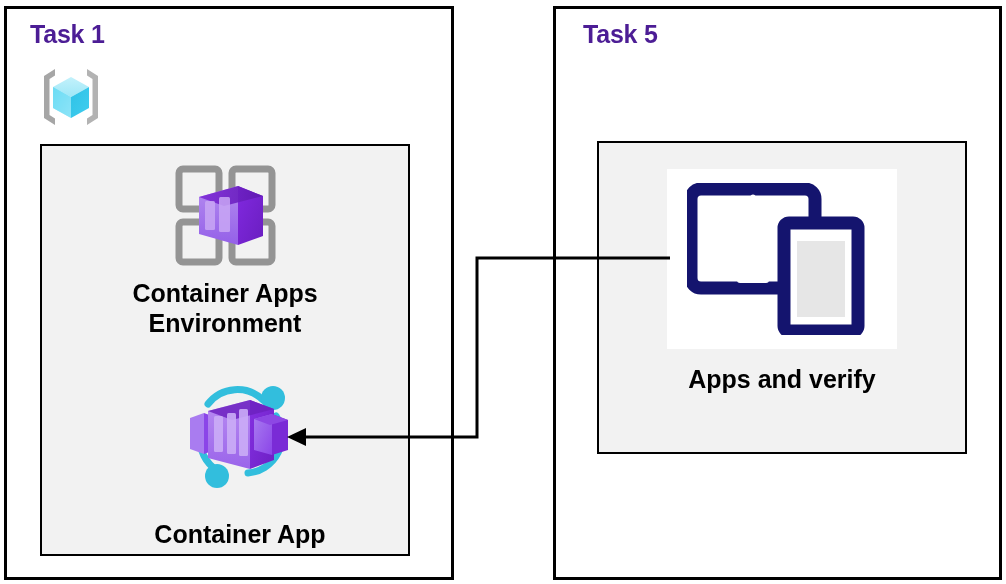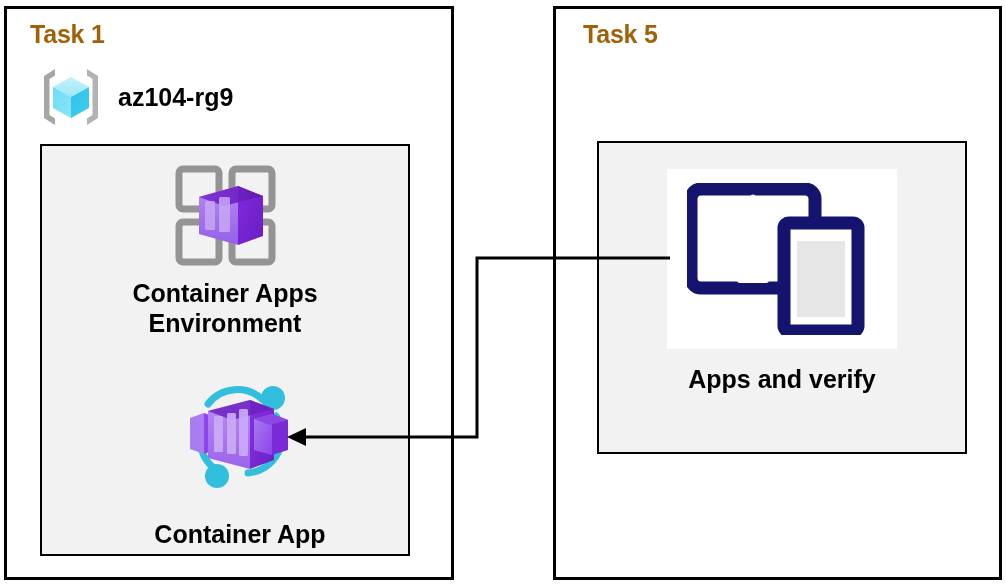--- a/index.html
+++ b/index.html
@@ -25,21 +25,21 @@
     background: #ffffff;
     border: 3px solid #000000;
   }
   #task1-panel { left: 4px;   top: 6px;  width: 450px; height: 574px; }
   #task2-panel { left: 553px; top: 6px;  width: 449px; height: 574px; }
 
   .task-title {
     position: absolute;
     font-size: 25px;
     font-weight: bold;
-    color: #a16207;
+    color: #4c1d95;
     letter-spacing: -0.2px;
     white-space: nowrap;
   }
   #task1-title { left: 30px;  top: 20px; }
   #task2-title { left: 583px; top: 20px; }
 
   
   #rg-header {
     position: absolute;
     left: 36px;
@@ -140,21 +140,20 @@
 
       <path d="M19 7 L8 14 L8 56 L19 63 L19 56.5 L13.5 53 L13.5 17 L19 13.5 Z" fill="#a6a6a6"></path>
 
       <path d="M51 7 L62 14 L62 56 L51 63 L51 56.5 L56.5 53 L56.5 17 L51 13.5 Z" fill="#b3b3b3"></path>
 
       <path d="M35 15 L53 25 L35 35 L17 25 Z" fill="url(#rgTop)"></path>
       <path d="M17 25 L35 35 L35 56 L17 46 Z" fill="url(#rgLeft)"></path>
       <path d="M53 25 L35 35 L35 56 L53 46 Z" fill="url(#rgRight)"></path>
       <path d="M35 35 L17 25 L17 46 L35 56 Z" fill="#7fe0f5" opacity="0.55"></path>
     </svg>
-    <div id="rg-label">az104-rg9</div>
   </div>
 
   <div id="task1-group" class="group-box"></div>
 
   <div id="cae-node" class="node">
     <svg id="cae-icon" viewBox="0 0 115 115">
       <defs>
         <linearGradient id="caeFront" x1="0" y1="0" x2="0" y2="1">
           <stop offset="0" stop-color="#b48bf0"></stop>
           <stop offset="1" stop-color="#9460e8"></stop>

